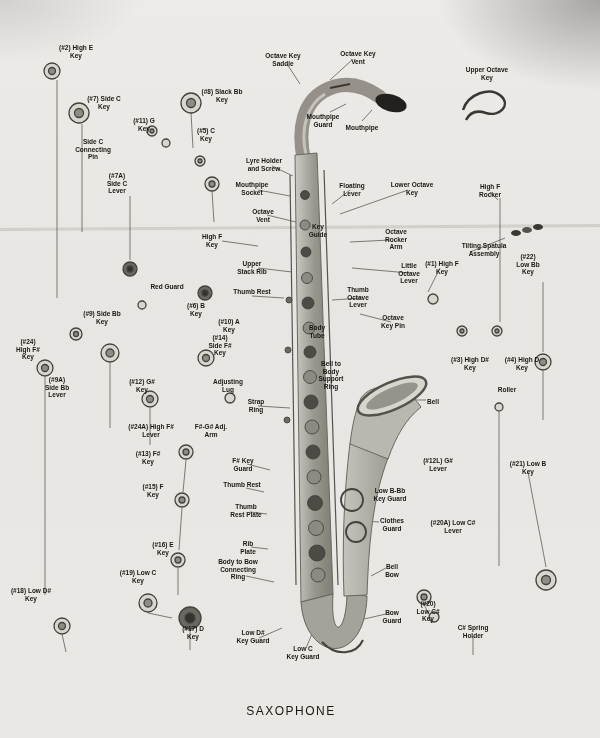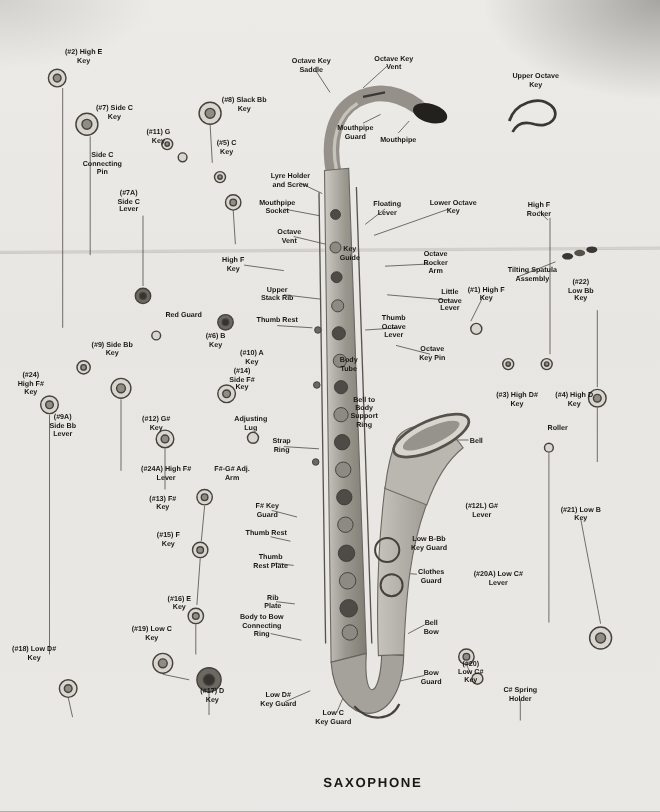--- a/index.html
+++ b/index.html
@@ -13,21 +13,21 @@
   }
   #art{position:absolute;left:0;top:0;}
   #labels{position:absolute;left:0;top:0;width:600px;height:738px;}
   .label{
     position:absolute;transform:translateX(-50%);
     font-size:6.5px;font-weight:bold;line-height:1.18;
     text-align:center;white-space:pre-line;color:var(--ink,#191813);
   }
   .title{
     position:absolute;left:291px;top:704px;transform:translateX(-50%);
-    font-size:12px;font-weight:bold;letter-spacing:1.5px;color:var(--ink,#14130f);margin-left:48px;
+    font-size:12px;font-weight:normal;letter-spacing:1.5px;color:var(--ink,#14130f);
   }
 </style>
 </head>
 <body>
 
 <div id="page">
 
   <svg id="art" width="600" height="738" viewBox="0 0 600 738">
     <defs>
       <linearGradient id="bodyGrad" x1="0" y1="0" x2="1" y2="0">

